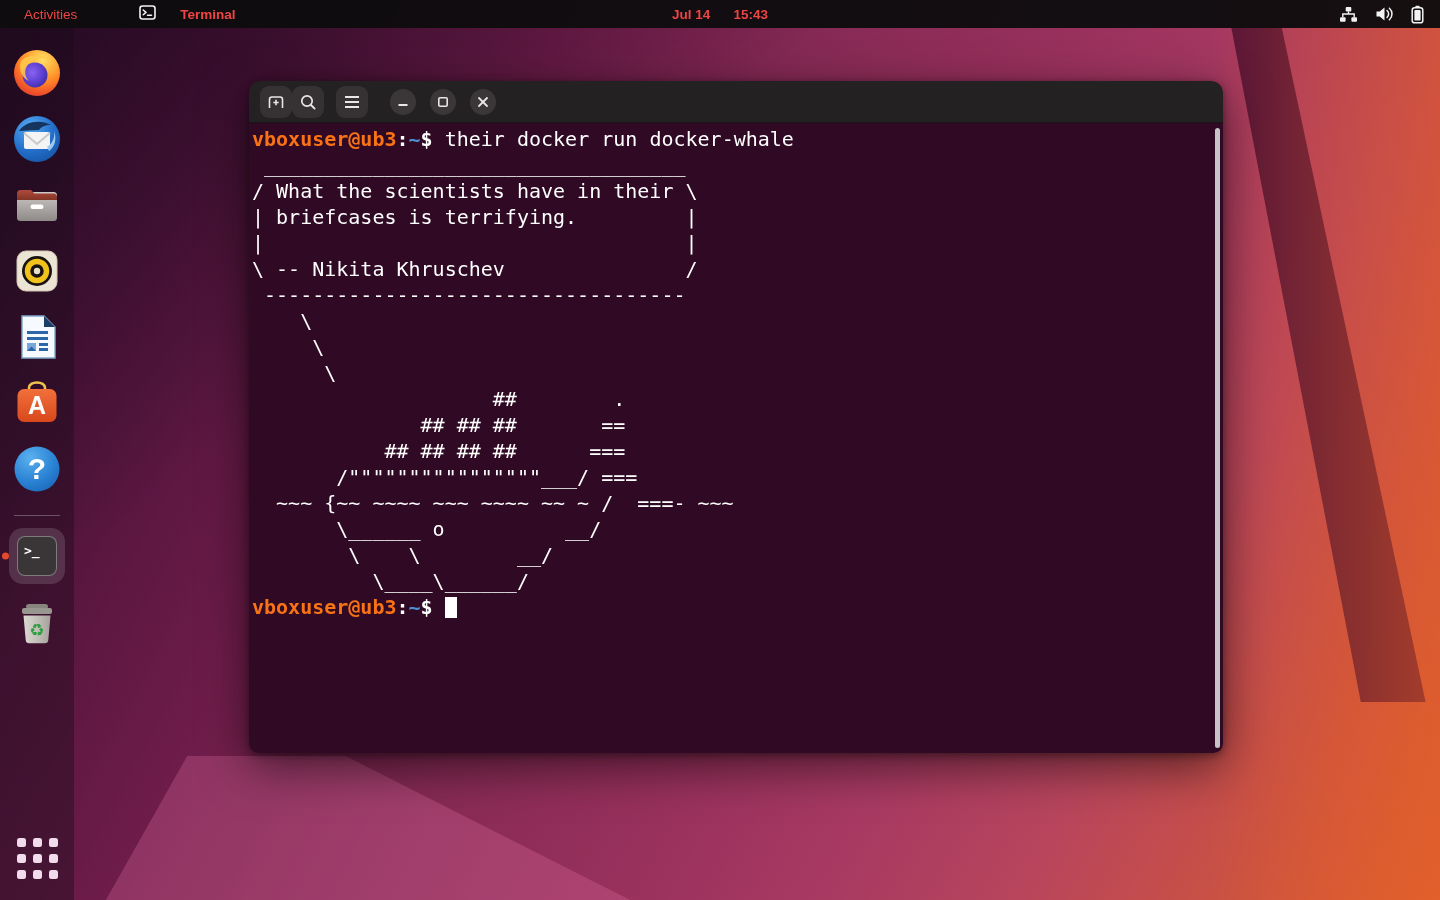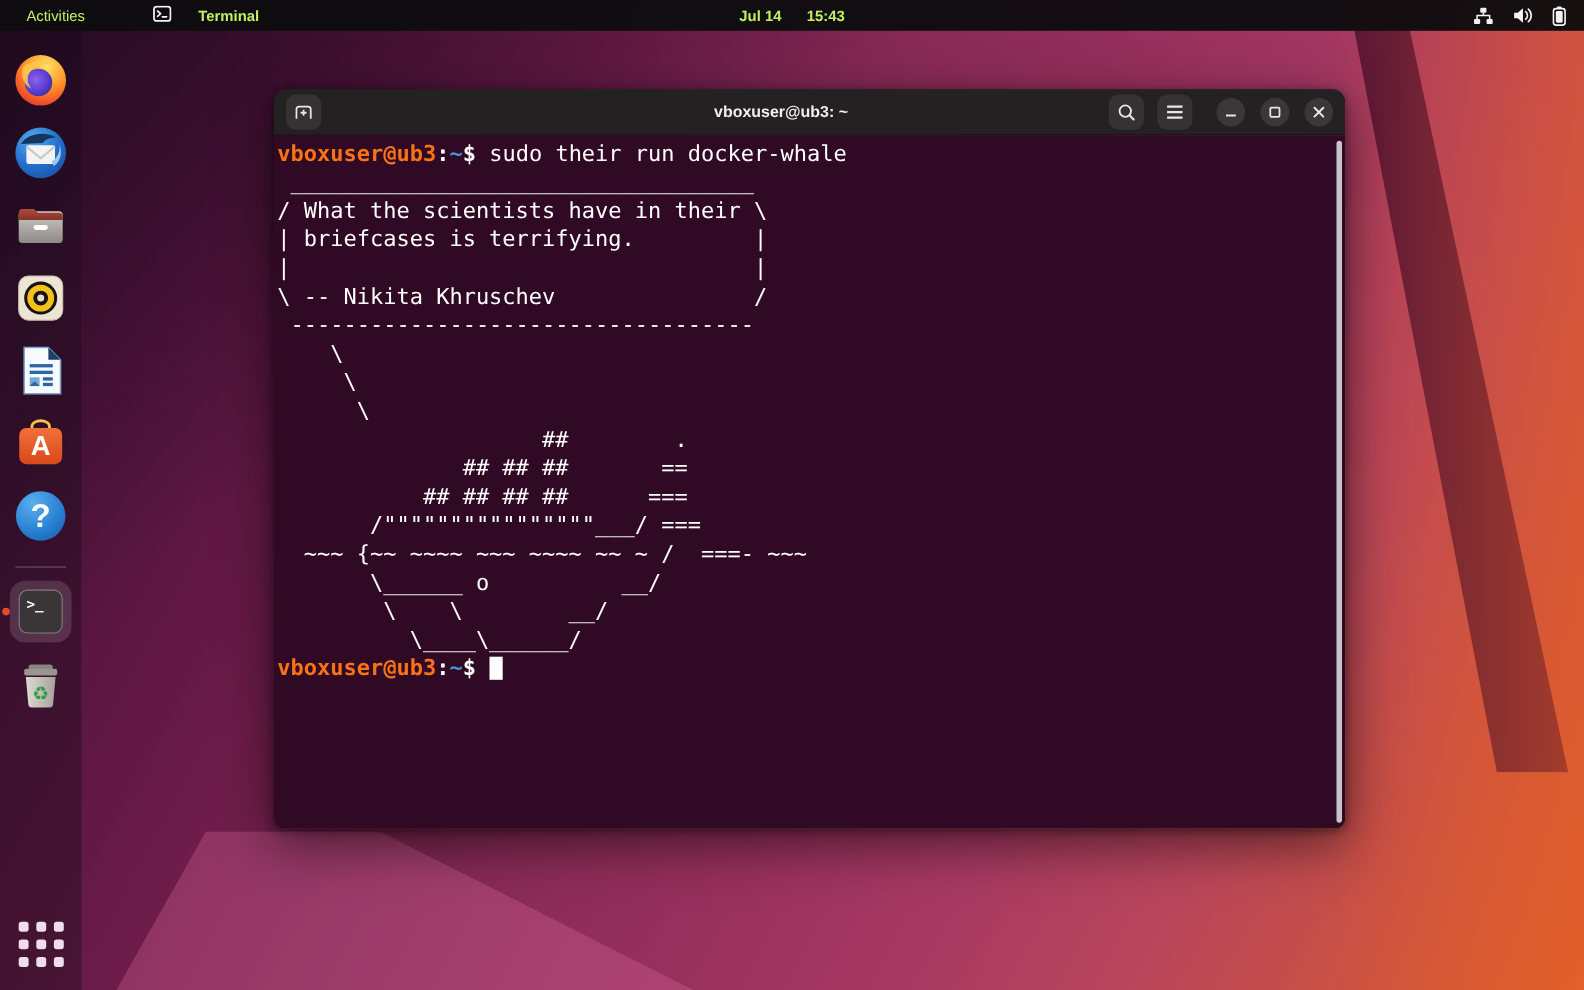--- a/index.html
+++ b/index.html
@@ -14,21 +14,21 @@
     clip-path:polygon(85.5% 3%, 89% 3%, 99% 78%, 94.5% 78%); }
   .facet-light { position:absolute; inset:0; background:rgba(222,110,160,.30);
     clip-path:polygon(13% 84%, 24% 84%, 45% 101%, 7% 101%); }
   .facet-orange { position:absolute; inset:0;
     background:linear-gradient(to left, rgba(230,95,38,.55), rgba(230,95,38,0) 16%); }
   .facet-tl { position:absolute; inset:0;
     background:linear-gradient(145deg, rgba(18,5,22,.55), rgba(18,5,22,0) 32%); }
 
   
   .topbar { position:absolute; left:0; top:0; width:1440px; height:28px;
-    background:rgba(14,13,15,.96); display:flex; align-items:center; color:#bef264; font-size:13.5px; z-index:50; }
+    background:rgba(14,13,15,.96); display:flex; align-items:center; color:#ef4444; font-size:13.5px; z-index:50; }
   .activities { margin-left:18px; padding:2px 6px; }
   .app-indicator { margin-left:56px; display:flex; align-items:center; gap:24px; font-weight:bold; }
   .clock { position:absolute; left:50%; transform:translateX(-50%); display:flex; gap:23px; font-weight:bold; }
   .status { margin-left:auto; margin-right:16px; display:flex; align-items:center; gap:17px; }
   .status svg { display:block; }
 
   
   .dock { position:absolute; left:0; top:28px; bottom:0; width:74px;
     background:rgba(26,13,26,.42); display:flex; flex-direction:column; align-items:center;
     padding-top:19px; z-index:40; }
@@ -293,21 +293,20 @@
 
   <div class="window">
     <div class="titlebar">
       <div class="sq-btn">
         <svg width="20" height="18" viewBox="0 0 20 18">
           <path d="M3.5 15 V6.5 a2.5 2.5 0 0 1 2.5 -2.5 h8 a2.5 2.5 0 0 1 2.5 2.5 V15" fill="none" stroke="#e8e6e7" stroke-width="1.6"></path>
           <line x1="10" y1="6.8" x2="10" y2="12.2" stroke="#e8e6e7" stroke-width="1.6"></line>
           <line x1="7.3" y1="9.5" x2="12.7" y2="9.5" stroke="#e8e6e7" stroke-width="1.6"></line>
         </svg>
       </div>
-      <div class="win-title">vboxuser@ub3: ~</div>
       <div class="tb-right">
         <div class="sq-btn">
           <svg width="18" height="18" viewBox="0 0 18 18">
             <circle cx="8" cy="8" r="5.2" fill="none" stroke="#e8e6e7" stroke-width="1.7"></circle>
             <line x1="12" y1="12" x2="15.6" y2="15.6" stroke="#e8e6e7" stroke-width="1.9" stroke-linecap="round"></line>
           </svg>
         </div>
         <div class="sq-btn gap12">
           <svg width="16" height="14" viewBox="0 0 16 14">
             <line x1="1" y1="2" x2="15" y2="2" stroke="#e8e6e7" stroke-width="2"></line>
@@ -328,21 +327,21 @@
         <div class="circle-btn gap14">
           <svg width="12" height="12" viewBox="0 0 12 12">
             <line x1="2" y1="2" x2="10" y2="10" stroke="#e8e6e7" stroke-width="1.8" stroke-linecap="round"></line>
             <line x1="10" y1="2" x2="2" y2="10" stroke="#e8e6e7" stroke-width="1.8" stroke-linecap="round"></line>
           </svg>
         </div>
       </div>
     </div>
 
     <div class="term-body">
-      <pre class="term-text"><span class="p-green">vboxuser@ub3</span><span class="p-white">:</span><span class="p-blue">~</span><span class="p-white">$ </span><span>sudo their run docker-whale</span>
+      <pre class="term-text"><span class="p-green">vboxuser@ub3</span><span class="p-white">:</span><span class="p-blue">~</span><span class="p-white">$ </span><span>their docker run docker-whale</span>
 <span> ___________________________________
 / What the scientists have in their \
 | briefcases is terrifying.         |
 |                                   |
 \ -- Nikita Khruschev               /
  -----------------------------------
     \
      \
       \
                     ##        .

